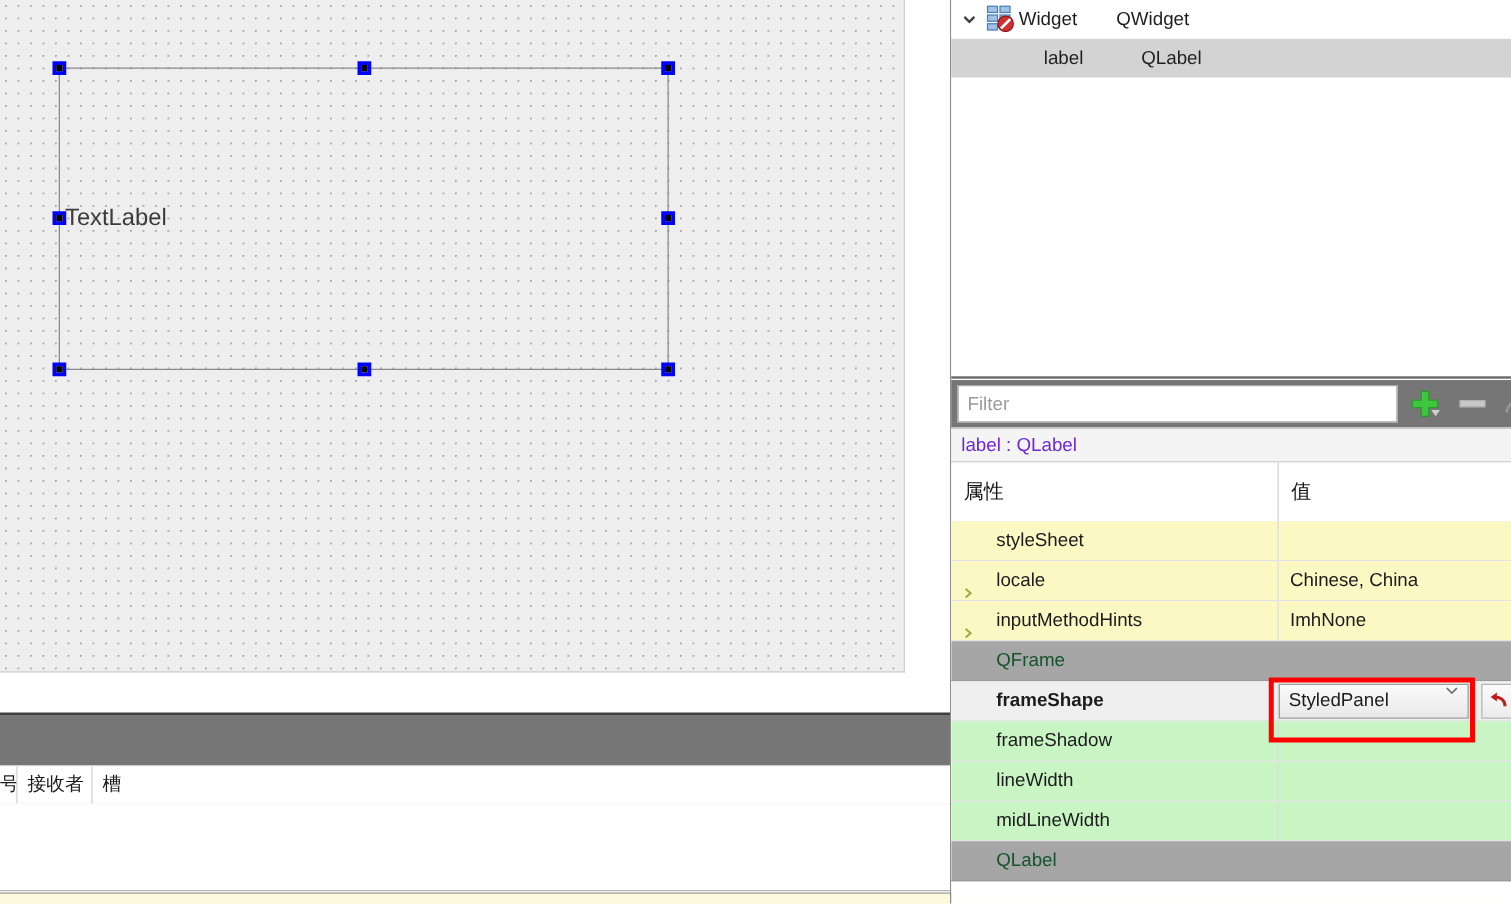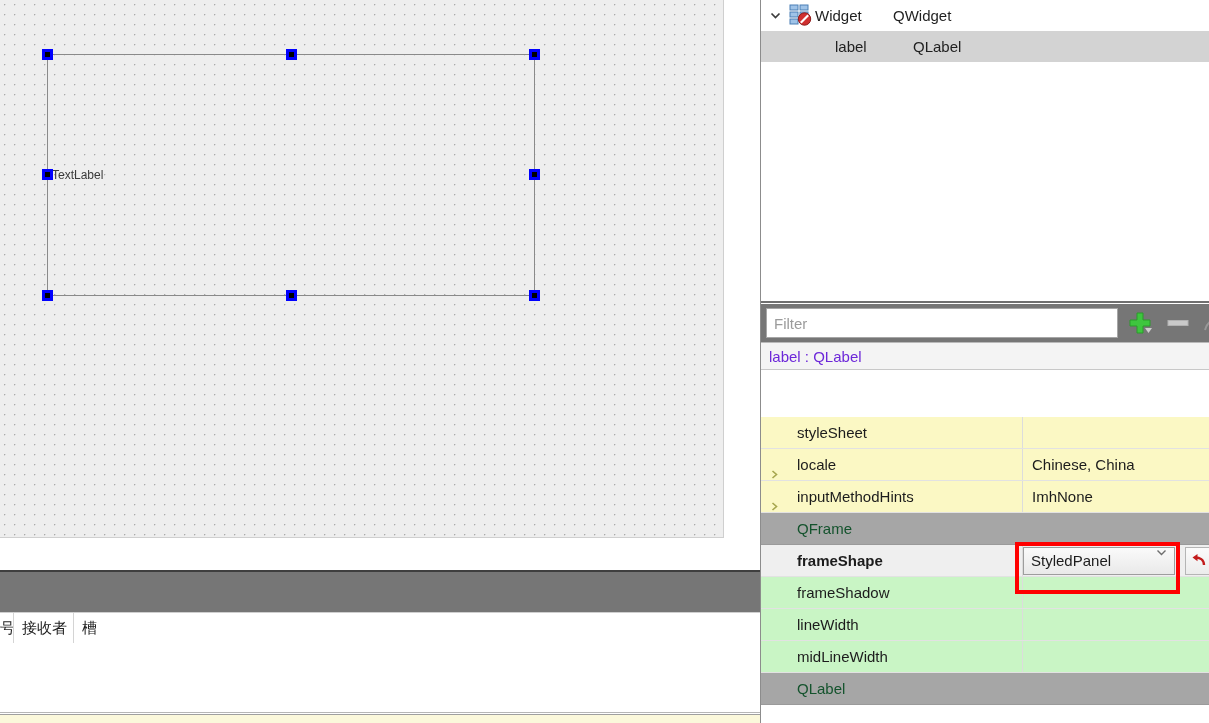--- a/index.html
+++ b/index.html
@@ -33,21 +33,21 @@
     position: absolute;
     left: 47px; top: 54px;
     width: 488px; height: 242px;
     box-sizing: border-box;
     border: 1px solid #8a8a8a;
     background: rgba(255,255,255,0.0);
   }
   #widget-text {
     position: absolute;
     left: 52px; top: 166px;
-    font-size: 12px;
+    font-size: 19px;
     color: #3b3b3b;
     white-space: nowrap;
     line-height: 18px;
   }
   .handle {
     position: absolute;
     width: 11px; height: 11px;
     background: #0000ff;
     box-sizing: border-box;
     border: 3px solid #0000ff;
@@ -387,20 +387,24 @@
       </span>
       <span class="filter-btn" id="btn-config">
         <svg class="icon-svg" width="22" height="22" viewBox="0 0 22 22" aria-hidden="true">
           <path d="M2 18 Q4 10 12 7" fill="none" stroke="#989898" stroke-width="2"></path>
         </svg>
       </span>
     </div>
 
     <div id="object-label-bar">label : QLabel</div>
 
+    <div id="prop-header">
+      <div class="ph-cell" id="ph-name">属性</div>
+      <div class="ph-cell" id="ph-value">值</div>
+    </div>
 
     <div id="prop-rows">
 
       <div class="prop-row yellow">
         <span class="pr-indent"></span>
         <span class="pr-name">styleSheet</span>
         <span class="pr-value"></span>
       </div>
 
       <div class="prop-row yellow">

